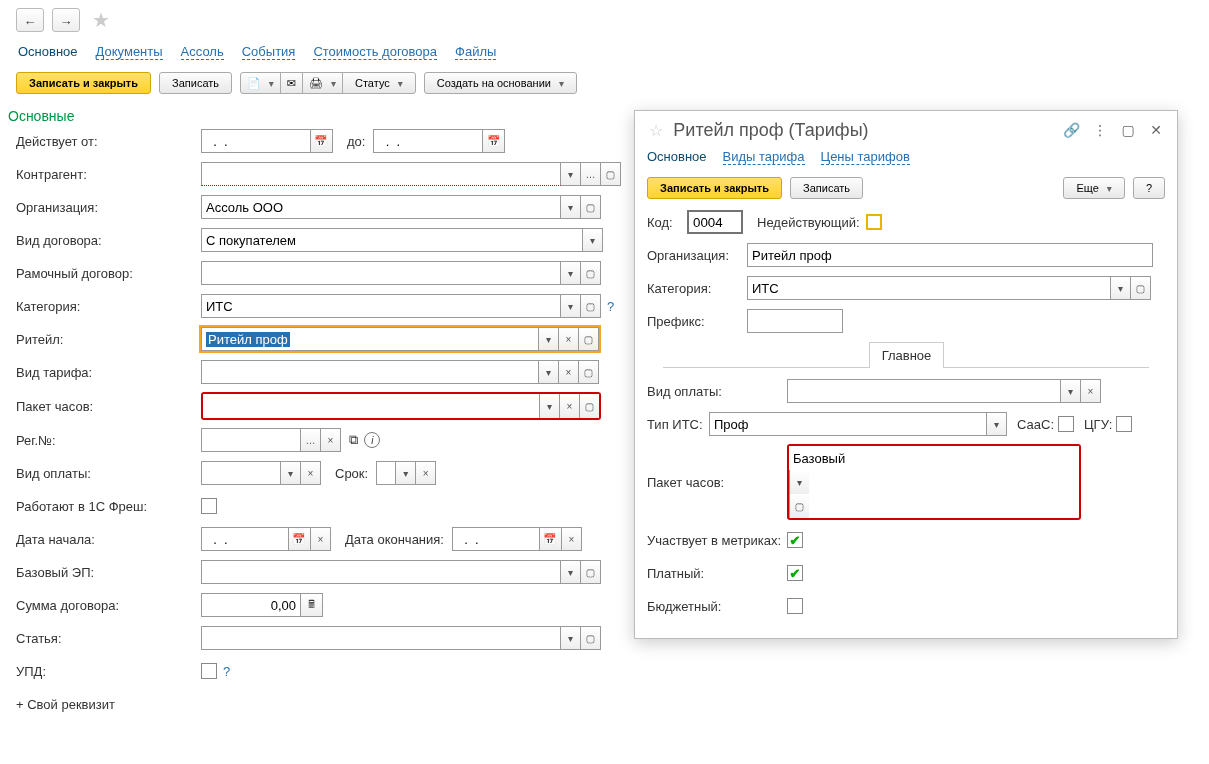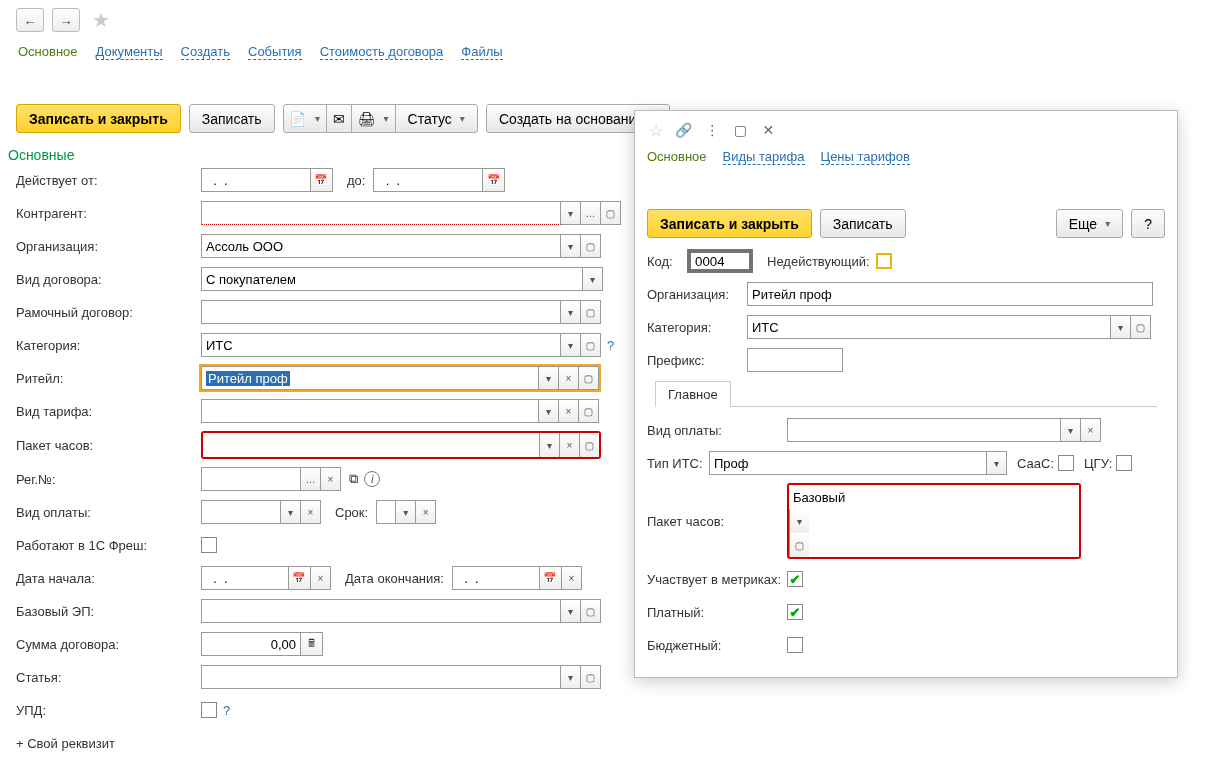--- a/index.html
+++ b/index.html
@@ -3,23 +3,23 @@
 <meta charset="utf-8">
 <style>
 * { box-sizing: border-box; margin: 0; padding: 0; }
 body { font-family: Arial, sans-serif; font-size: 13px; color: #333; background: #fff; position: relative; width: 1209px; height: 764px; overflow: hidden; }
 .topbar { display: flex; align-items: center; padding: 8px 16px; gap: 8px; }
 .nav-btn { width: 28px; height: 24px; border: 1px solid #bbb; background: linear-gradient(#fff,#eee); border-radius: 3px; display: flex; align-items: center; justify-content: center; cursor: pointer; }
 .star-icon { color: #ccc; font-size: 20px; margin: 0 4px; }
 .page-title { font-size: 20px; font-weight: 400; }
 .tabs { display: flex; gap: 18px; padding: 4px 18px 8px; }
 .tab { color: #2970b0; cursor: pointer; border-bottom: 1px dashed #2970b0; }
-.tab.active { color: #4d7c0f; border-bottom: none; }
+.tab.active { color: #0c4a6e; border-bottom: none; }
 .toolbar { display: flex; gap: 8px; padding: 4px 16px 12px; align-items: center; }
-.btn { border: 1px solid #aaa; background: linear-gradient(#fdfdfd,#e8e8e8); border-radius: 3px; padding: 4px 12px; cursor: pointer; font-size: 14px; height: 29px; display: inline-flex; align-items: center; gap: 4px; margin-top: 32px; }
+.btn { border: 1px solid #aaa; background: linear-gradient(#fdfdfd,#e8e8e8); border-radius: 3px; padding: 4px 12px; cursor: pointer; font-size: 11px; height: 22px; display: inline-flex; align-items: center; gap: 4px; }
 .btn.yellow { background: linear-gradient(#ffe169,#ffd22e); border-color: #d4a700; font-weight: bold; }
 .btn.icon-only { padding: 4px 6px; }
 .dd-arrow::after { content: "▾"; font-size: 10px; margin-left: 4px; color: #666; }
 .section-title { color: #009646; font-size: 14px; padding: 2px 8px 4px; }
 .form { padding: 0 16px; }
 .row { display: flex; align-items: center; margin-bottom: 7px; min-height: 26px; }
 .label { width: 185px; color: #333; }
 .input { border: 1px solid #999; height: 24px; padding: 0 4px; background: #fff; font-size: 13px; }
 .input.date { width: 110px; }
 .cal-btn, .tiny-btn { width: 22px; height: 24px; border: 1px solid #999; border-left: none; background: linear-gradient(#fff,#eee); display: flex; align-items: center; justify-content: center; cursor: pointer; font-size: 11px; }
@@ -42,43 +42,43 @@
 .popup { position: absolute; left: 634px; top: 110px; width: 544px; border: 1px solid #bbb; background: #fff; box-shadow: 0 4px 16px rgba(0,0,0,0.2); }
 .popup-hdr { display: flex; align-items: center; padding: 8px 10px; gap: 6px; }
 .popup-title { font-size: 18px; color: #555; flex: 1; }
 .popup-ctrl { width: 22px; height: 22px; display: flex; align-items: center; justify-content: center; cursor: pointer; color: #666; font-size: 14px; }
 .popup-tabs { display: flex; gap: 16px; padding: 0 12px 6px; }
 .popup-toolbar { display: flex; gap: 8px; padding: 6px 12px; align-items: center; }
 .popup-toolbar .spacer { flex: 1; }
 .popup-body { padding: 4px 12px 12px; }
 .prow { display: flex; align-items: center; margin-bottom: 7px; min-height: 26px; }
 .plabel { width: 100px; }
-.code-input { border: 4px solid #737373; height: 24px; width: 66px; padding: 0 4px; }
-.inner-tabs { display: flex; border-bottom: 1px solid #ccc; margin: 6px 8px 10px; }
+.code-input { border: 2px solid #737373; height: 24px; width: 56px; padding: 0 4px; }
+.inner-tabs { display: flex; border-bottom: 1px solid #ccc; margin: 6px 16px 10px; justify-content: center; }
 .itab { padding: 5px 12px; border: 1px solid #ccc; border-bottom: none; margin-right: -1px; cursor: pointer; background: #f2f2f2; }
 .itab.active { background: #fff; position: relative; top: 1px; }
 .red-box { border: 2px solid #c00; border-radius: 3px; flex-direction: column; }
 .btn-group { display: flex; }
 .btn-group .btn { border-radius: 0; margin-left: -1px; }
 .btn-group .btn:first-child { border-radius: 3px 0 0 3px; margin-left: 0; }
 .btn-group .btn:last-child { border-radius: 0 3px 3px 0; }
 </style>
 </head>
 <body>
 
 <div class="topbar">
   <div class="nav-btn">←</div>
   <div class="nav-btn">→</div>
   <span class="star-icon">★</span>
 </div>
 
 <div class="tabs">
   <span class="tab active">Основное</span>
   <span class="tab">Документы</span>
-  <span class="tab">Создать</span>
+  <span class="tab">Ассоль</span>
   <span class="tab">События</span>
   <span class="tab">Стоимость договора</span>
   <span class="tab">Файлы</span>
 </div>
 
 <div class="toolbar">
   <button class="btn yellow">Записать и закрыть</button>
   <button class="btn">Записать</button>
   <div class="btn-group">
     <button class="btn icon-only dd-arrow">
@@ -266,20 +266,21 @@
     <div class="checkbox"></div>
     <span class="help-q">?</span>
   </div>
 </div>
 
 <div class="add-link">+ Свой реквизит</div>
 
 <div class="popup">
   <div class="popup-hdr">
     <span class="star-icon" style="font-size:16px">☆</span>
+    <span class="popup-title">Ритейл проф (Тарифы)</span>
     <div class="popup-ctrl">🔗</div>
     <div class="popup-ctrl">⋮</div>
     <div class="popup-ctrl">▢</div>
     <div class="popup-ctrl">✕</div>
   </div>
 
   <div class="popup-tabs">
     <span class="tab active">Основное</span>
     <span class="tab">Виды тарифа</span>
     <span class="tab">Цены тарифов</span>

